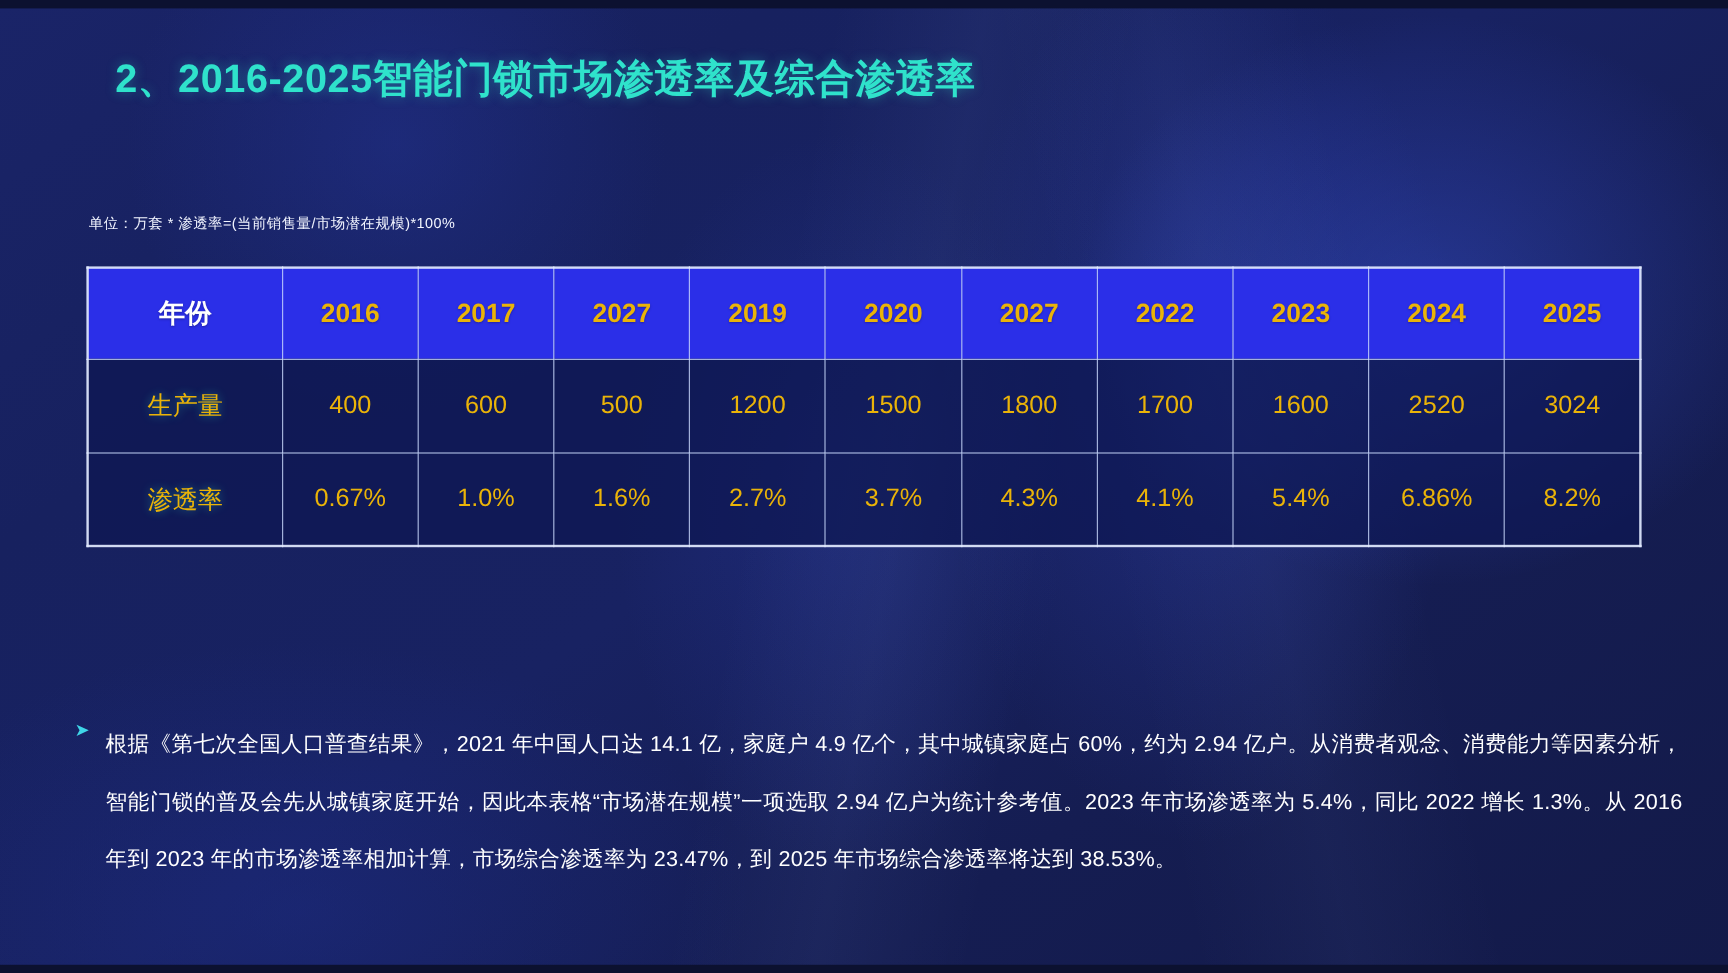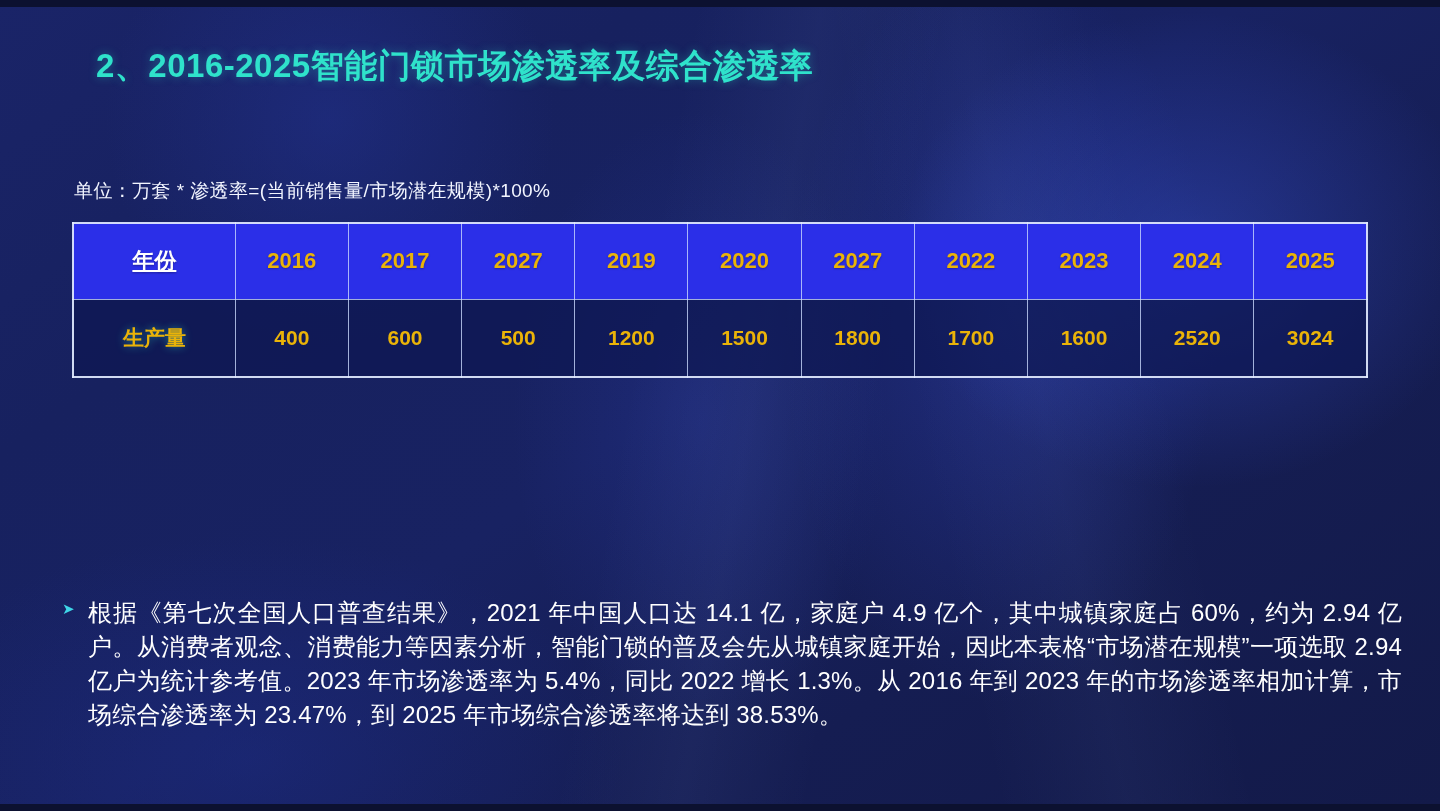--- a/index.html
+++ b/index.html
@@ -67,21 +67,21 @@
     white-space: nowrap;
     text-shadow: 0 0 10px rgba(47,226,203,0.35);
     margin-left: 44px;
   }
 
   
   #unit-note {
     position: absolute;
     left: 74px;
     top: 178px;
-    font-size: 19px;
+    font-size: 12px;
     color: #f2f5ff;
     white-space: nowrap;
     letter-spacing: 0.4px;
   }
 
   
   #data-table-wrap {
     position: absolute;
     left: 72px;
     top: 222px;
@@ -109,25 +109,24 @@
   
   tr.header-row th {
     background: #2b2fe8;
     font-weight: bold;
     font-size: 22px;
     height: 76px;
     text-shadow: 0 1px 2px rgba(0,0,0,0.28);
   }
   tr.header-row th.row-label-cell {
     font-size: 22px;
-    text-decoration: underline;
-  }
-
-  
-  tr.data-row td { font-weight: bold; }
+  }
+
+  
+  tr.data-row td { font-weight: normal; }
   tr.row-dark td { background: rgba(14,23,82,0.74); }
   tr.row-light td { background: rgba(150,158,205,0.40); }
 
   td.row-label-cell, th.row-label-cell {
     color: #2fe2cb;
     font-weight: bold;
     font-size: 21px;
     text-shadow: 0 0 8px rgba(47,226,203,0.45);
   }
   tr.header-row th.row-label-cell { color: #ffffff; text-shadow: 0 1px 2px rgba(0,0,0,0.3); }
@@ -148,22 +147,22 @@
   #footnote-bullet-icon {
     flex: 0 0 auto;
     width: 26px;
     padding-top: 5px;
     color: #3fd6e8;
     font-size: 15px;
     line-height: 1;
   }
   #footnote-text {
     flex: 1 1 auto;
-    font-size: 24px;
-    line-height: 34px;
+    font-size: 18px;
+    line-height: 48px;
     color: #ffffff;
     text-align: justify;
     letter-spacing: 0.2px;
   }
 </style>
 </head>
 <body>
 
 <div id="slide-bg"></div>
 <div id="edge-top"></div>
@@ -212,20 +211,33 @@
             <td>600</td>
             <td>500</td>
             <td>1200</td>
             <td>1500</td>
             <td>1800</td>
             <td>1700</td>
             <td>1600</td>
             <td>2520</td>
             <td>3024</td>
           </tr>
+          <tr class="data-row row-dark">
+            <td class="row-label-cell">渗透率</td>
+            <td>0.67%</td>
+            <td>1.0%</td>
+            <td>1.6%</td>
+            <td>2.7%</td>
+            <td>3.7%</td>
+            <td>4.3%</td>
+            <td>4.1%</td>
+            <td>5.4%</td>
+            <td>6.86%</td>
+            <td>8.2%</td>
+          </tr>
         </tbody>
     </table>
   </div>
 
   <div id="footnote">
     <span id="footnote-bullet-icon">➤</span>
     <span id="footnote-text">根据《第七次全国人口普查结果》，2021 年中国人口达 14.1 亿，家庭户 4.9 亿个，其中城镇家庭占 60%，约为 2.94 亿户。从消费者观念、消费能力等因素分析，智能门锁的普及会先从城镇家庭开始，因此本表格“市场潜在规模”一项选取 2.94 亿户为统计参考值。2023 年市场渗透率为 5.4%，同比 2022 增长 1.3%。从 2016 年到 2023 年的市场渗透率相加计算，市场综合渗透率为 23.47%，到 2025 年市场综合渗透率将达到 38.53%。</span>
   </div>
 
 </div>

